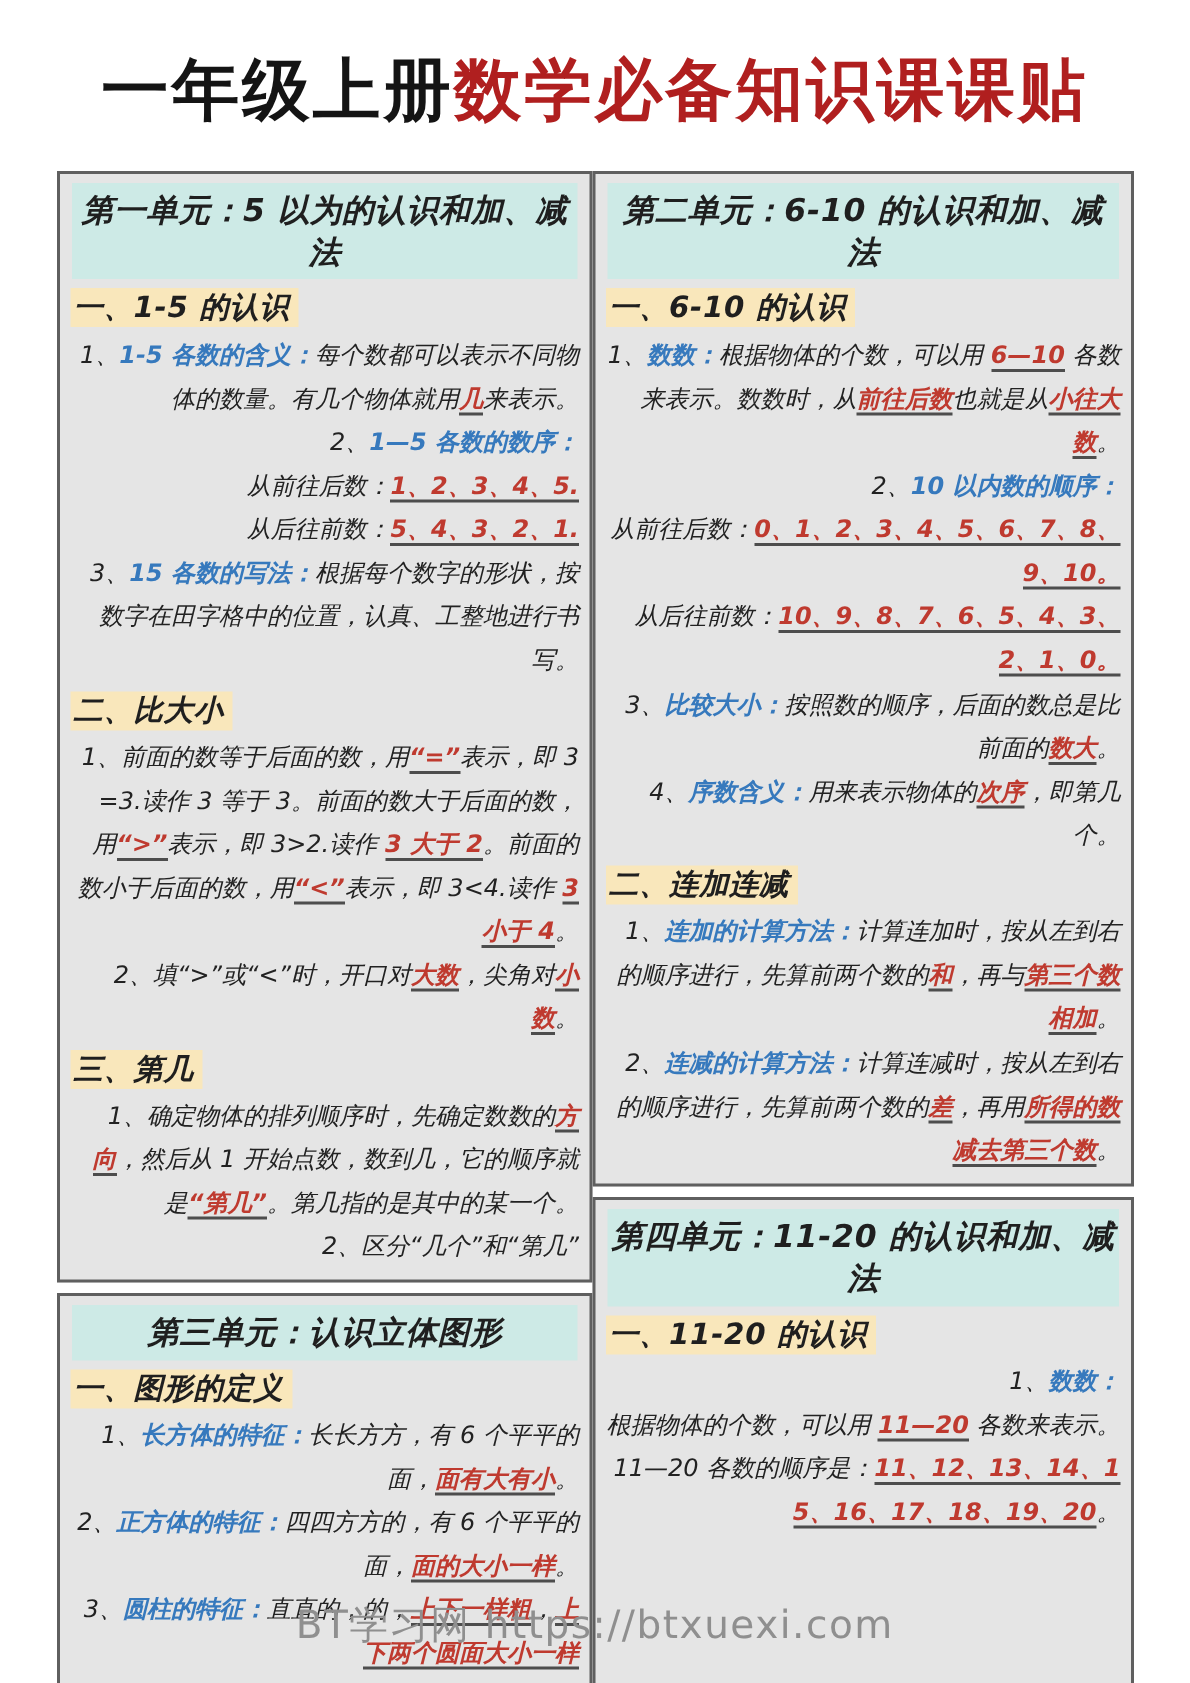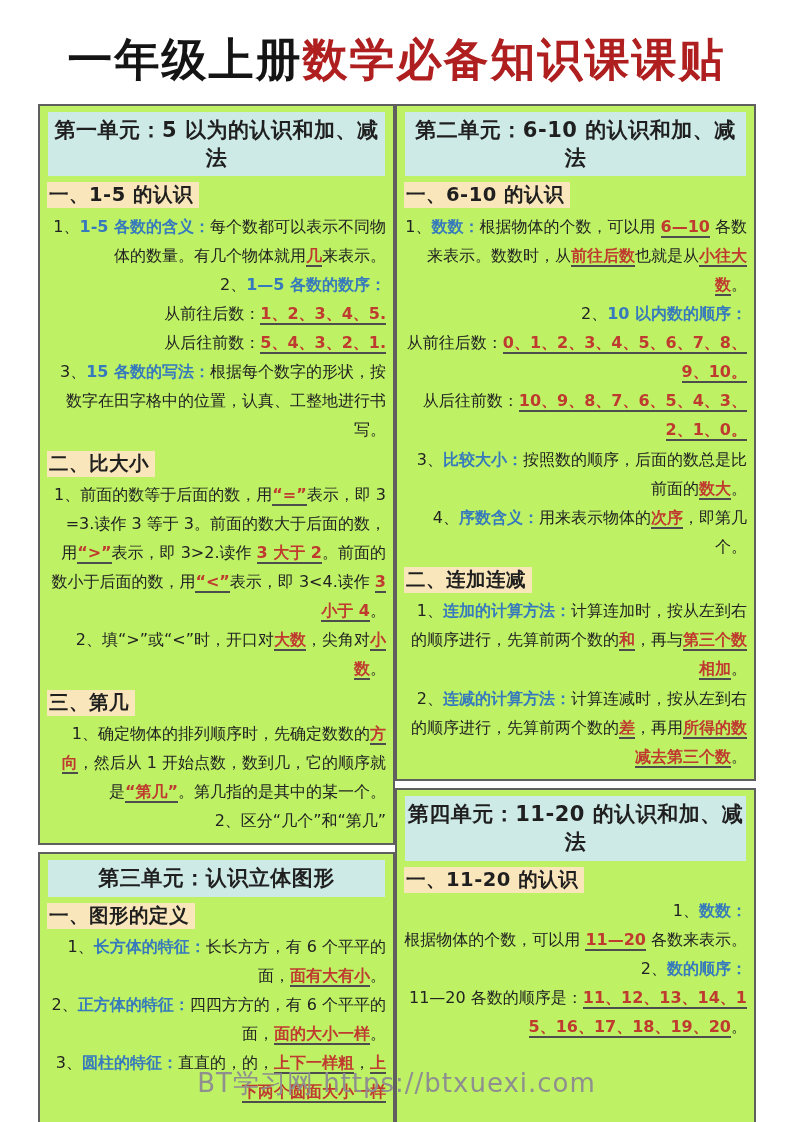--- a/index.html
+++ b/index.html
@@ -3,45 +3,46 @@
 <meta charset="utf-8">
 <style>
   html,body{margin:0;padding:0;background:#ffffff;}
   body{
     width:793px;height:1122px;position:relative;
     font-family:"DejaVu Sans","Liberation Sans",sans-serif;
     color:#1f1f1f;
     -webkit-font-smoothing:antialiased;
   }
   .page-title{
-    margin:34px 0 18px 0;
+    margin:34px 0 28px 0;
     text-align:center;
     font-size:45px;
     font-weight:900;
     letter-spacing:2px;
     line-height:1.15;
     white-space:nowrap;
   }
   .page-title .t-black{color:#141414;}
   .page-title .t-red{color:var(--title-accent);}
   .columns{
     display:flex;
     margin:0 0 0 38px;
     width:718px;
     align-items:flex-start;
   }
   .col{display:flex;flex-direction:column;}
   .col-left{width:357px;}
   .col-right{width:361px;}
   .box{
     border:2px solid #5f5f5f;
-    background:#bef264;
+    background:#e5e5e5;
     box-sizing:border-box;
     padding:4px 7px 8px 7px;
     margin-bottom:7px;
+    font-style:italic;
   }
   .unit-header{
     background:var(--unit-header-bg);
     font-weight:800;
     font-size:21px;
     text-align:center;
     padding:4px 2px;
     margin:2px 1px 4px 1px;
     letter-spacing:0.5px;
     line-height:1.35;
@@ -121,20 +122,19 @@
         <p class="para"><span class="run run-n">4、</span><span class="run run-blue">序数含义：</span><span class="run run-n">用来表示物体的</span><span class="run run-red">次序</span><span class="run run-n">，即第几个。</span></p>
         <div class="subheader"><span class="subheader-inner">二、连加连减</span></div>
         <p class="para"><span class="run run-n">1、</span><span class="run run-blue">连加的计算方法：</span><span class="run run-n">计算连加时，按从左到右的顺序进行，先算前两个数的</span><span class="run run-red">和</span><span class="run run-n">，再与</span><span class="run run-red">第三个数相加</span><span class="run run-n">。</span></p>
         <p class="para"><span class="run run-n">2、</span><span class="run run-blue">连减的计算方法：</span><span class="run run-n">计算连减时，按从左到右的顺序进行，先算前两个数的</span><span class="run run-red">差</span><span class="run run-n">，再用</span><span class="run run-red">所得的数减去第三个数</span><span class="run run-n">。</span></p>
       </section>
       <section class="box" style="min-height: 480px;">
         <div class="unit-header">第四单元：11-20 的认识和加、减法</div>
         <div class="subheader"><span class="subheader-inner">一、11-20 的认识</span></div>
         <p class="para"><span class="run run-n">1、</span><span class="run run-blue">数数：</span></p>
         <p class="para"><span class="run run-n">根据物体的个数，可以用 </span><span class="run run-red">11—20</span><span class="run run-n"> 各数来表示。</span></p>
-        <p class="para"><span class="run run-n">2、</span><span class="run run-blue">数的顺序：</span></p>
         <p class="para"><span class="run run-n">11—20 各数的顺序是：</span><span class="run run-red">11、12、13、14、15、16、17、18、19、20</span><span class="run run-n">。</span></p>
         <p class="para"></p>
       </section>
     </div>
 </div>
 
 <div class="watermark">BT学习网 https://btxuexi.com</div>
 
 </body></html>

